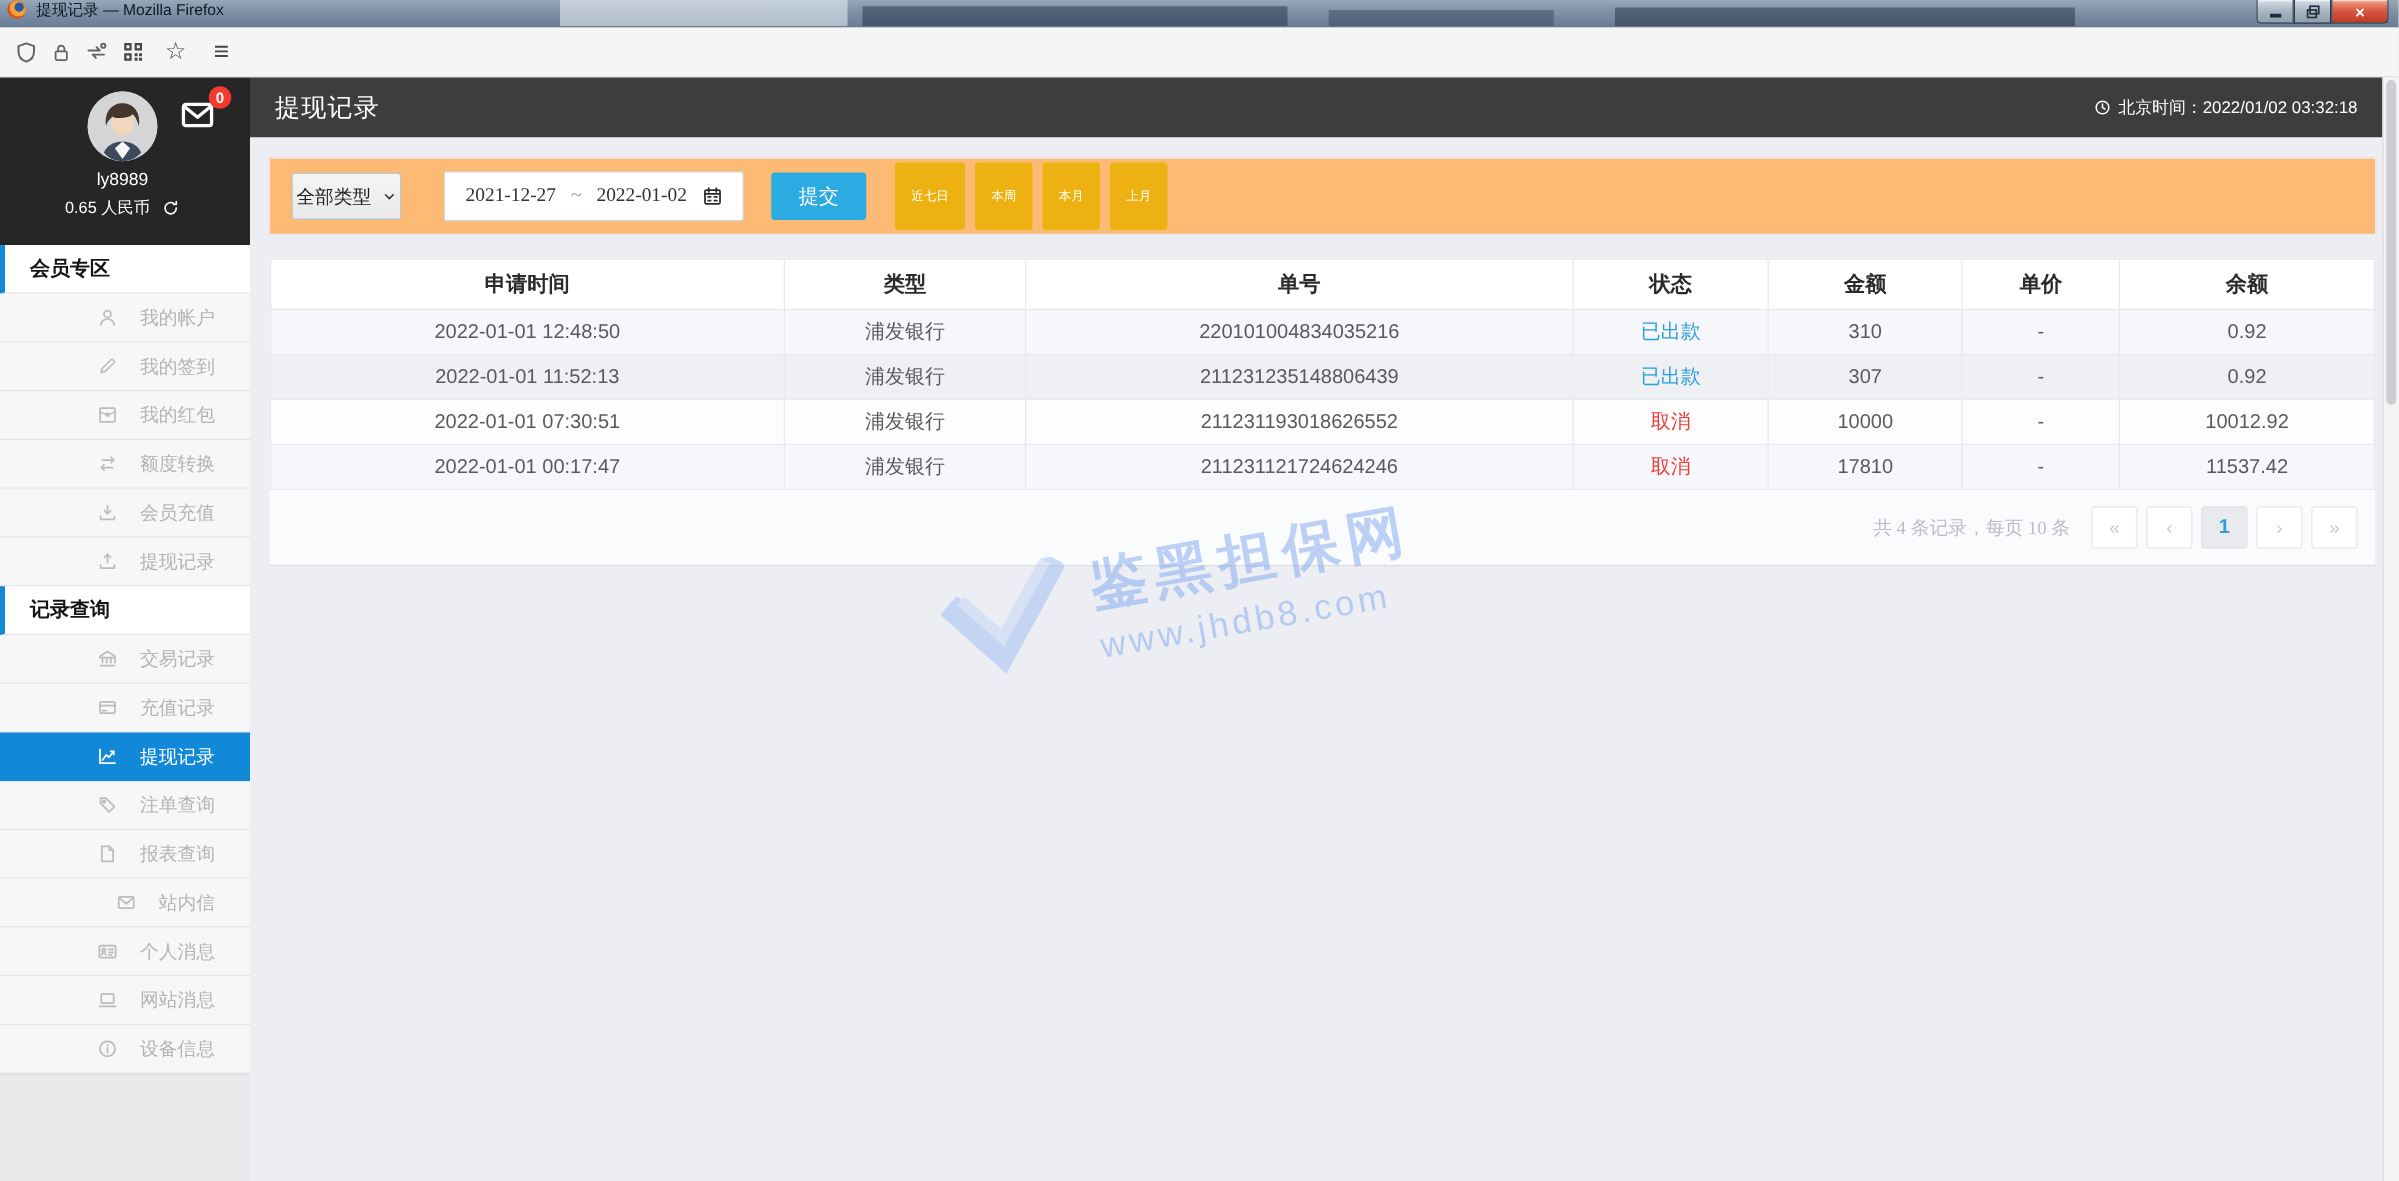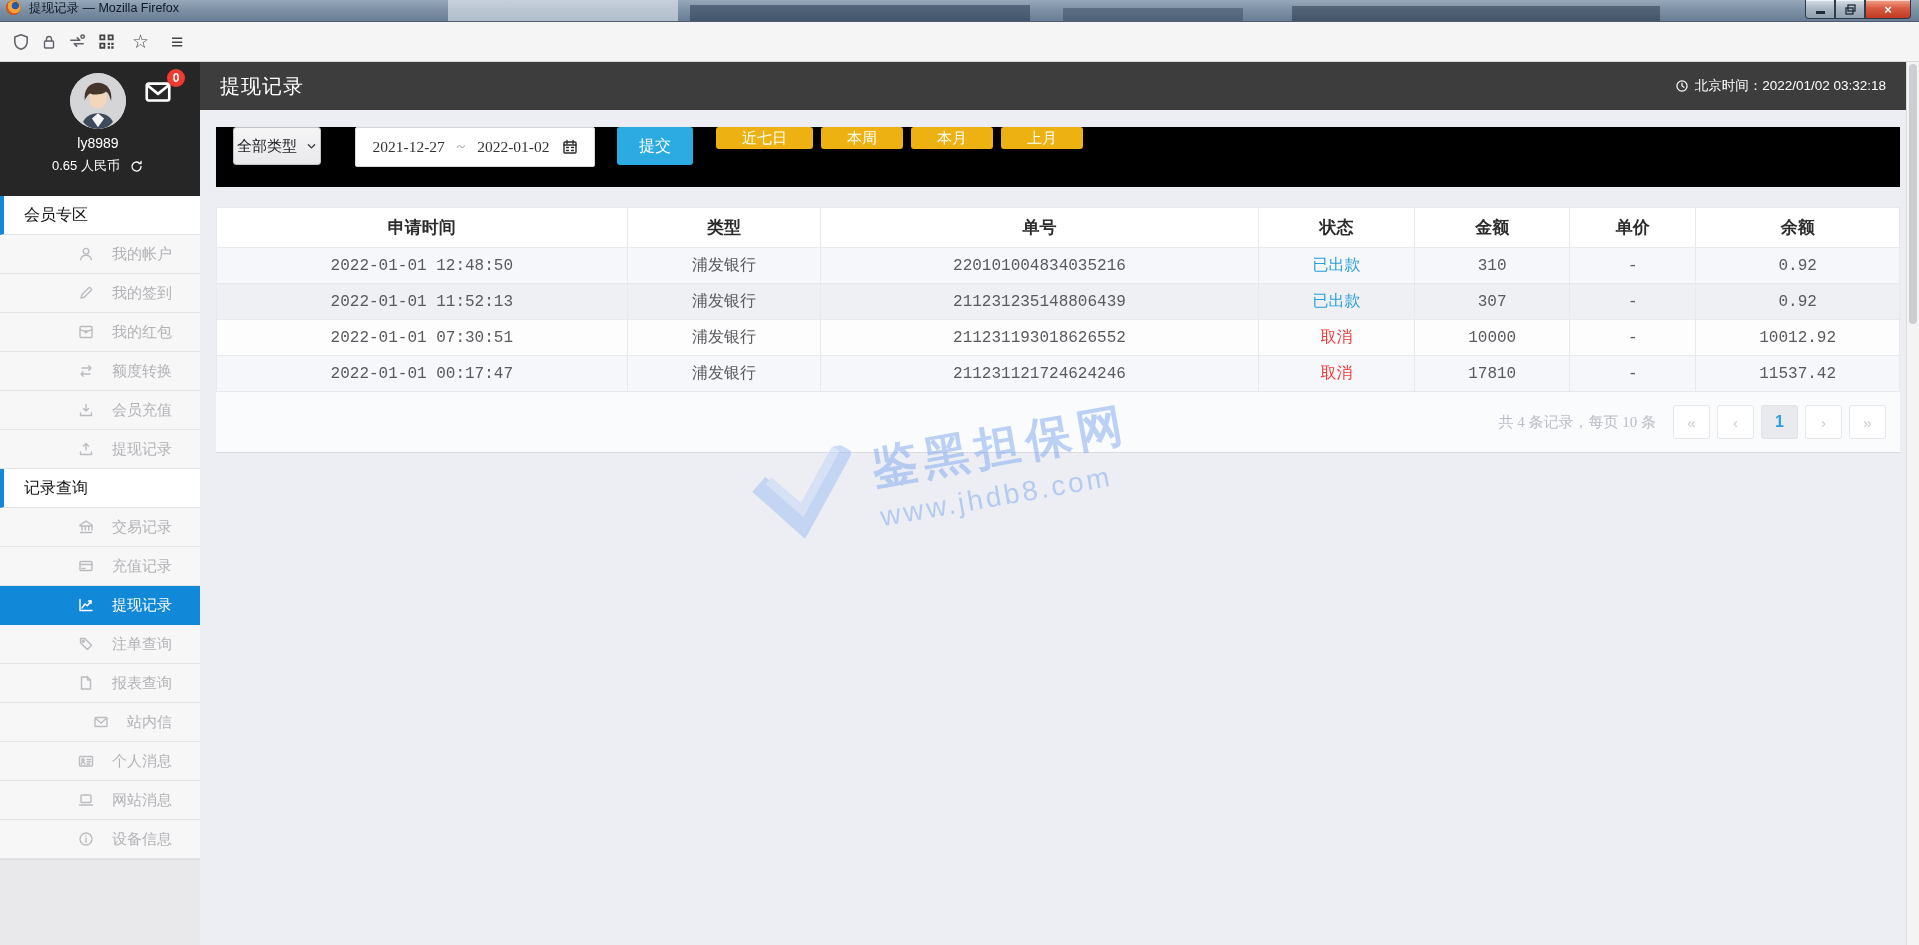--- a/index.html
+++ b/index.html
@@ -48,58 +48,58 @@
   .userblock{height:134px;background:#262626;position:relative;flex:none}
   .avatar{position:absolute;left:70px;top:11px;width:56px;height:56px;border-radius:50%;overflow:hidden;background:#d6d6d8}
   .mail-wrap{position:absolute;right:27px;top:15px;color:#fff}
   .badge{position:absolute;right:15px;top:7px;width:18px;height:18px;border-radius:50%;background:#f23a2f;
     color:#fff;font-size:12px;display:flex;align-items:center;justify-content:center;font-weight:bold}
   .uname{position:absolute;top:73px;left:0;width:196px;text-align:center;color:#fff;font-size:14px}
   .ubal{position:absolute;top:95px;left:0;width:196px;color:#fff;font-size:13px;
     display:flex;justify-content:center;gap:9px;align-items:center}
   .nav{flex:none}
   .sec{height:39px;background:#fff;border-left:4px solid var(--accent);border-bottom:1px solid #e4e4e6;
-    display:flex;align-items:center;padding-left:20px;font-size:16px;font-weight:normal;color:#141414}
+    display:flex;align-items:center;padding-left:20px;font-size:16px;font-weight:bold;color:#141414}
   .item{height:39px;border-bottom:1px solid #e4e4e6;display:flex;align-items:center;justify-content:flex-end;
     padding-right:28px;gap:18px;font-size:15px;color:#b3b3b7;background:#f7f7f8;cursor:pointer}
   .item .ic{color:#bcbcc0}
   .item.active{background:var(--accent);color:#fff;border-bottom-color:var(--accent)}
   .item.active .ic{color:#fff}
   .filler{flex:1;background:#e9e9eb;border-top:1px solid #dcdcde}
 
   
   .appheader{position:absolute;left:200px;top:0;height:48px;right:13px;background:#3d3d3d;color:#fff;
     display:flex;align-items:center;padding:0 20px}
   .apptitle{font-size:20px;letter-spacing:1px}
   .time{margin-left:auto;font-size:13.5px;display:flex;align-items:center;gap:6px}
 
   
   .main{position:absolute;left:200px;top:48px;right:13px;bottom:0;background:#eceef3;overflow:hidden}
-  .filtercard{position:absolute;left:15px;right:5px;top:16px;height:62px;background:#000000;
-    border:1px solid #e9ebef;display:flex;align-items:flex-start;padding:0 17px}
+  .filtercard{position:absolute;left:15px;right:5px;top:16px;height:62px;background:#fdba74;
+    border:1px solid #e9ebef;display:flex;align-items:center;padding:0 17px}
   .sel{width:88px;height:38px;background:linear-gradient(#f5f5f6,#e9e9ec);border:1px solid #bfc2c7;border-radius:3px;
     display:flex;align-items:center;justify-content:center;gap:9px;font-size:15px;color:#1d1d1f;cursor:pointer}
   .chev{display:flex;color:#333}
   .datebox{width:240px;height:40px;margin-left:34px;background:#fff;border:1px solid #d2d5da;border-radius:2px;
     display:flex;align-items:center;justify-content:center;gap:12px;font-size:15.5px;color:#333;
     font-family:"Liberation Serif",serif}
   .date-sep{color:#999}
   .cal{color:#2c2c2c;display:flex}
   .btn-submit{height:38px;width:76px;margin-left:22px;background:var(--submit);color:#fff;border-radius:3px;
     font-size:16px;display:flex;align-items:center;justify-content:center;cursor:pointer}
   .quick{display:flex;gap:8px;margin-left:23px}
-  .btn-quick{height:22px;padding:0 26px;background:var(--yellow);color:#fff;border-radius:3px;font-size:15px;
+  .btn-quick{height:54px;padding:0 13px;background:var(--yellow);color:#fff;border-radius:3px;font-size:10px;
     display:flex;align-items:center;justify-content:center;cursor:pointer}
 
   .tablepanel{position:absolute;left:15px;right:5px;top:96px;height:247px;background:#fafbfc;
     border:1px solid #edeef2;border-bottom:1px solid #d9dbe0}
   table{width:100%;border-collapse:collapse;table-layout:fixed}
   thead th{height:40px;font-size:17px;color:#2b2b2b;background:#fff;border:1px solid #e7e9ed;font-weight:bold}
   tbody td{height:36px;text-align:center;font-size:16px;color:#5a5a5e;border:1px solid #e7e9ed;
-    font-family:Liberation Mono, monospace;white-space:nowrap}
+    font-family:Liberation Sans, sans-serif;white-space:nowrap}
   tbody tr:nth-child(1){background:#f6f7fa}
   tbody tr:nth-child(2){background:#eef0f4}
   tbody tr:nth-child(3){background:#fdfdfe}
   tbody tr:nth-child(4){background:#f6f7fa}
   .st-paid{color:var(--paid)}
   .st-cancel{color:var(--cancel)}
 
   .pager{position:absolute;right:14px;top:198px;display:flex;align-items:center;gap:7px}
   .pager-summary{font-size:15px;color:#b9bdc6;font-family:"Liberation Serif",serif;margin-right:10px}
   .pbtn{min-width:37px;height:34px;background:#fff;border:1px solid #e5e7eb;border-radius:3px;

